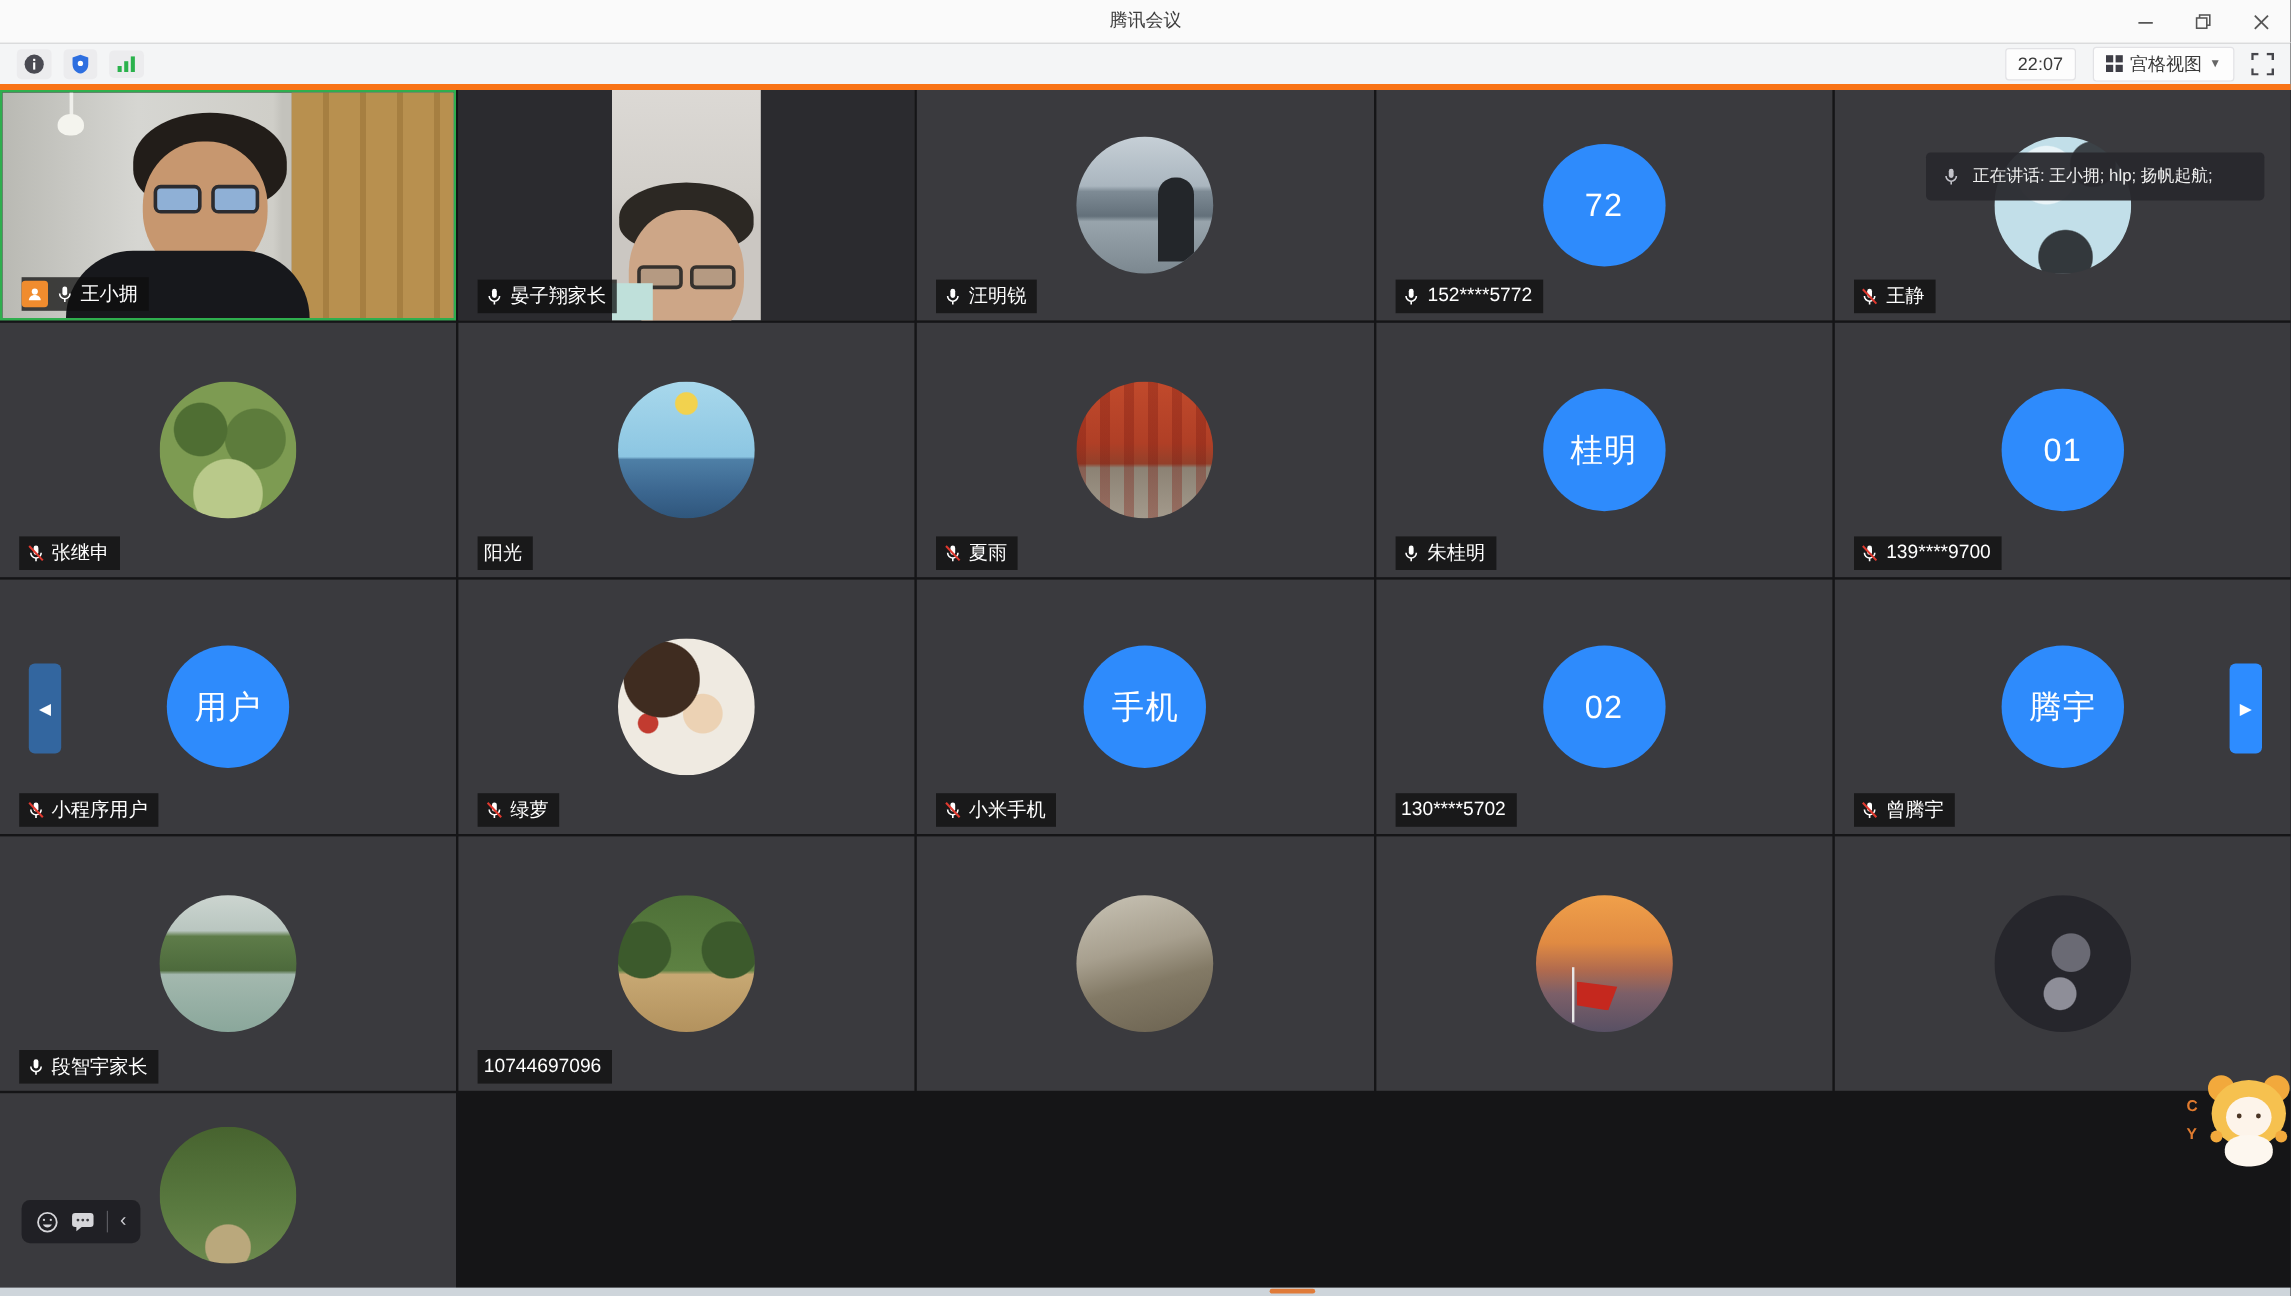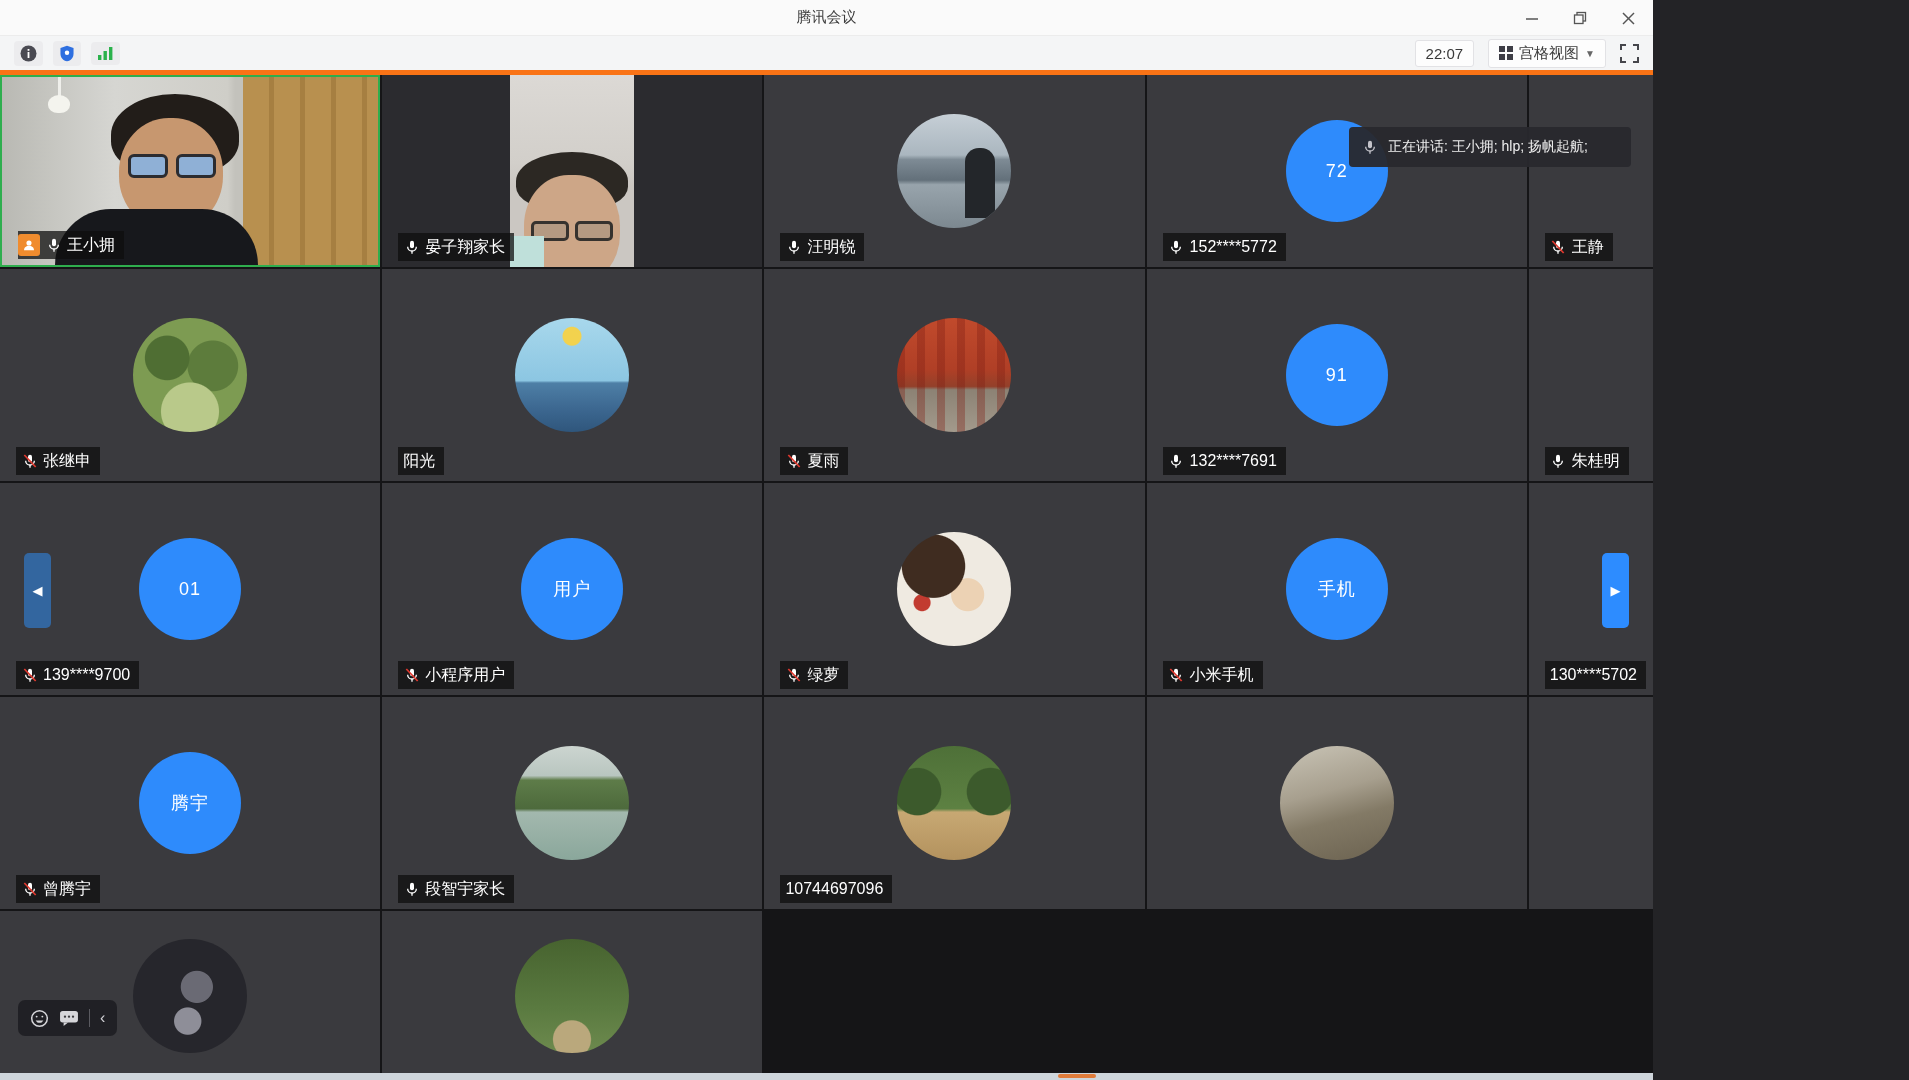--- a/index.html
+++ b/index.html
@@ -1,18 +1,18 @@
 <!DOCTYPE html>
 <html style="--blue: #2e8bfc;"><head>
 <meta charset="utf-8">
 <style>
   * { box-sizing: border-box; margin: 0; padding: 0; }
   html,body { width:1909px; height:1080px; overflow:hidden; }
   body { font-family:"Liberation Sans","DejaVu Sans",sans-serif; background:#232326; }
-  #app { position:relative; width:1653px; height:1080px; overflow:hidden; background:#2c2c30; }
+  #app { position:relative; width:1909px; height:1080px; overflow:hidden; background:#2c2c30; }
 
   
   #titlebar { position:absolute; top:0; left:0; right:0; height:36px; background:#fafafa;
               display:flex; align-items:center; justify-content:center; border-bottom:1px solid #ececec; }
   #titlebar .title { font-size:15px; color:#3c3c3c; }
   .win-controls { position:absolute; right:14px; top:0; height:36px; display:flex; align-items:center; gap:26px; }
   .win-btn { width:22px; height:22px; display:flex; align-items:center; justify-content:center; cursor:pointer; }
 
   
   #toolbar { position:absolute; top:36px; left:0; right:0; height:39px; background:#f4f5f6;
@@ -29,21 +29,21 @@
   
   #grid { position:absolute; top:75px; left:0; width:1909px; height:1005px;
           display:grid; grid-template-columns:repeat(5,1fr);
           grid-template-rows:192px 212px 212px 212px auto; gap:2px; background:#151517; }
   .cell { position:relative; background:#3a3a3e; overflow:hidden; }
   .cell.active { border:2px solid #2fae4e; }
 
   .circle { position:absolute; left:50%; top:50%; transform:translate(-50%,-50%);
             width:102px; height:102px; border-radius:50%; background:var(--blue,#2e8bfc);
             display:flex; align-items:center; justify-content:center; }
-  .circle span { color:#fff; font-size:18px; letter-spacing:1px; }
+  .circle span { color:#fff; font-size:27px; letter-spacing:1px; }
   .avatar { position:absolute; left:50%; top:50%; transform:translate(-50%,-50%);
             width:114px; height:114px; border-radius:50%; overflow:hidden; }
 
   
   .av-city { background:linear-gradient(180deg,#c6cfd6 0%,#aab6bf 36%,#7e8b95 40%,#63707a 58%,#98a4ac 62%,#7c8890 100%); }
   .av-city::after { content:""; position:absolute; right:16px; top:34px; width:30px; height:70px; background:#23262a; border-radius:14px 14px 0 0; }
   .av-fishbowl { background:radial-gradient(circle at 72% 20%,#3c4247 0 15%,transparent 16%),
                  radial-gradient(circle at 52% 88%,#33383c 0 19%,transparent 20%),
                  radial-gradient(circle at 38% 28%,#e9f4f8 0 22%,transparent 23%),#c2dfe9; }
   .av-park { background:radial-gradient(circle at 50% 82%,#b9c98a 0 26%,transparent 27%),
@@ -334,35 +334,20 @@
               <path d="M5.5 11.5a6.5 6.5 0 0 0 13 0" fill="none" stroke="currentColor" stroke-width="2"></path>
               <line x1="12" y1="18" x2="12" y2="22" stroke="currentColor" stroke-width="2"></line>
               <line x1="3.5" y1="3" x2="20.5" y2="21" stroke="#e0392f" stroke-width="2.6"></line>
             </svg>
           </span>
           <span class="nm">夏雨</span>
         </div>
       </div>
       <div class="cell">
         <div class="circle">
-          <span>91</span>
-        </div>
-        <div class="label">
-          <span class="mic">
-            <svg viewBox="0 0 24 24" width="16" height="16">
-              <rect x="9" y="2.5" width="6" height="11.5" rx="3" fill="currentColor"></rect>
-              <path d="M5.5 11.5a6.5 6.5 0 0 0 13 0" fill="none" stroke="currentColor" stroke-width="2"></path>
-              <line x1="12" y1="18" x2="12" y2="22" stroke="currentColor" stroke-width="2"></line>
-            </svg>
-          </span>
-          <span class="nm">132****7691</span>
-        </div>
-      </div>
-      <div class="cell">
-        <div class="circle">
           <span>桂明</span>
         </div>
         <div class="label">
           <span class="mic">
             <svg viewBox="0 0 24 24" width="16" height="16">
               <rect x="9" y="2.5" width="6" height="11.5" rx="3" fill="currentColor"></rect>
               <path d="M5.5 11.5a6.5 6.5 0 0 0 13 0" fill="none" stroke="currentColor" stroke-width="2"></path>
               <line x1="12" y1="18" x2="12" y2="22" stroke="currentColor" stroke-width="2"></line>
             </svg>
           </span>

